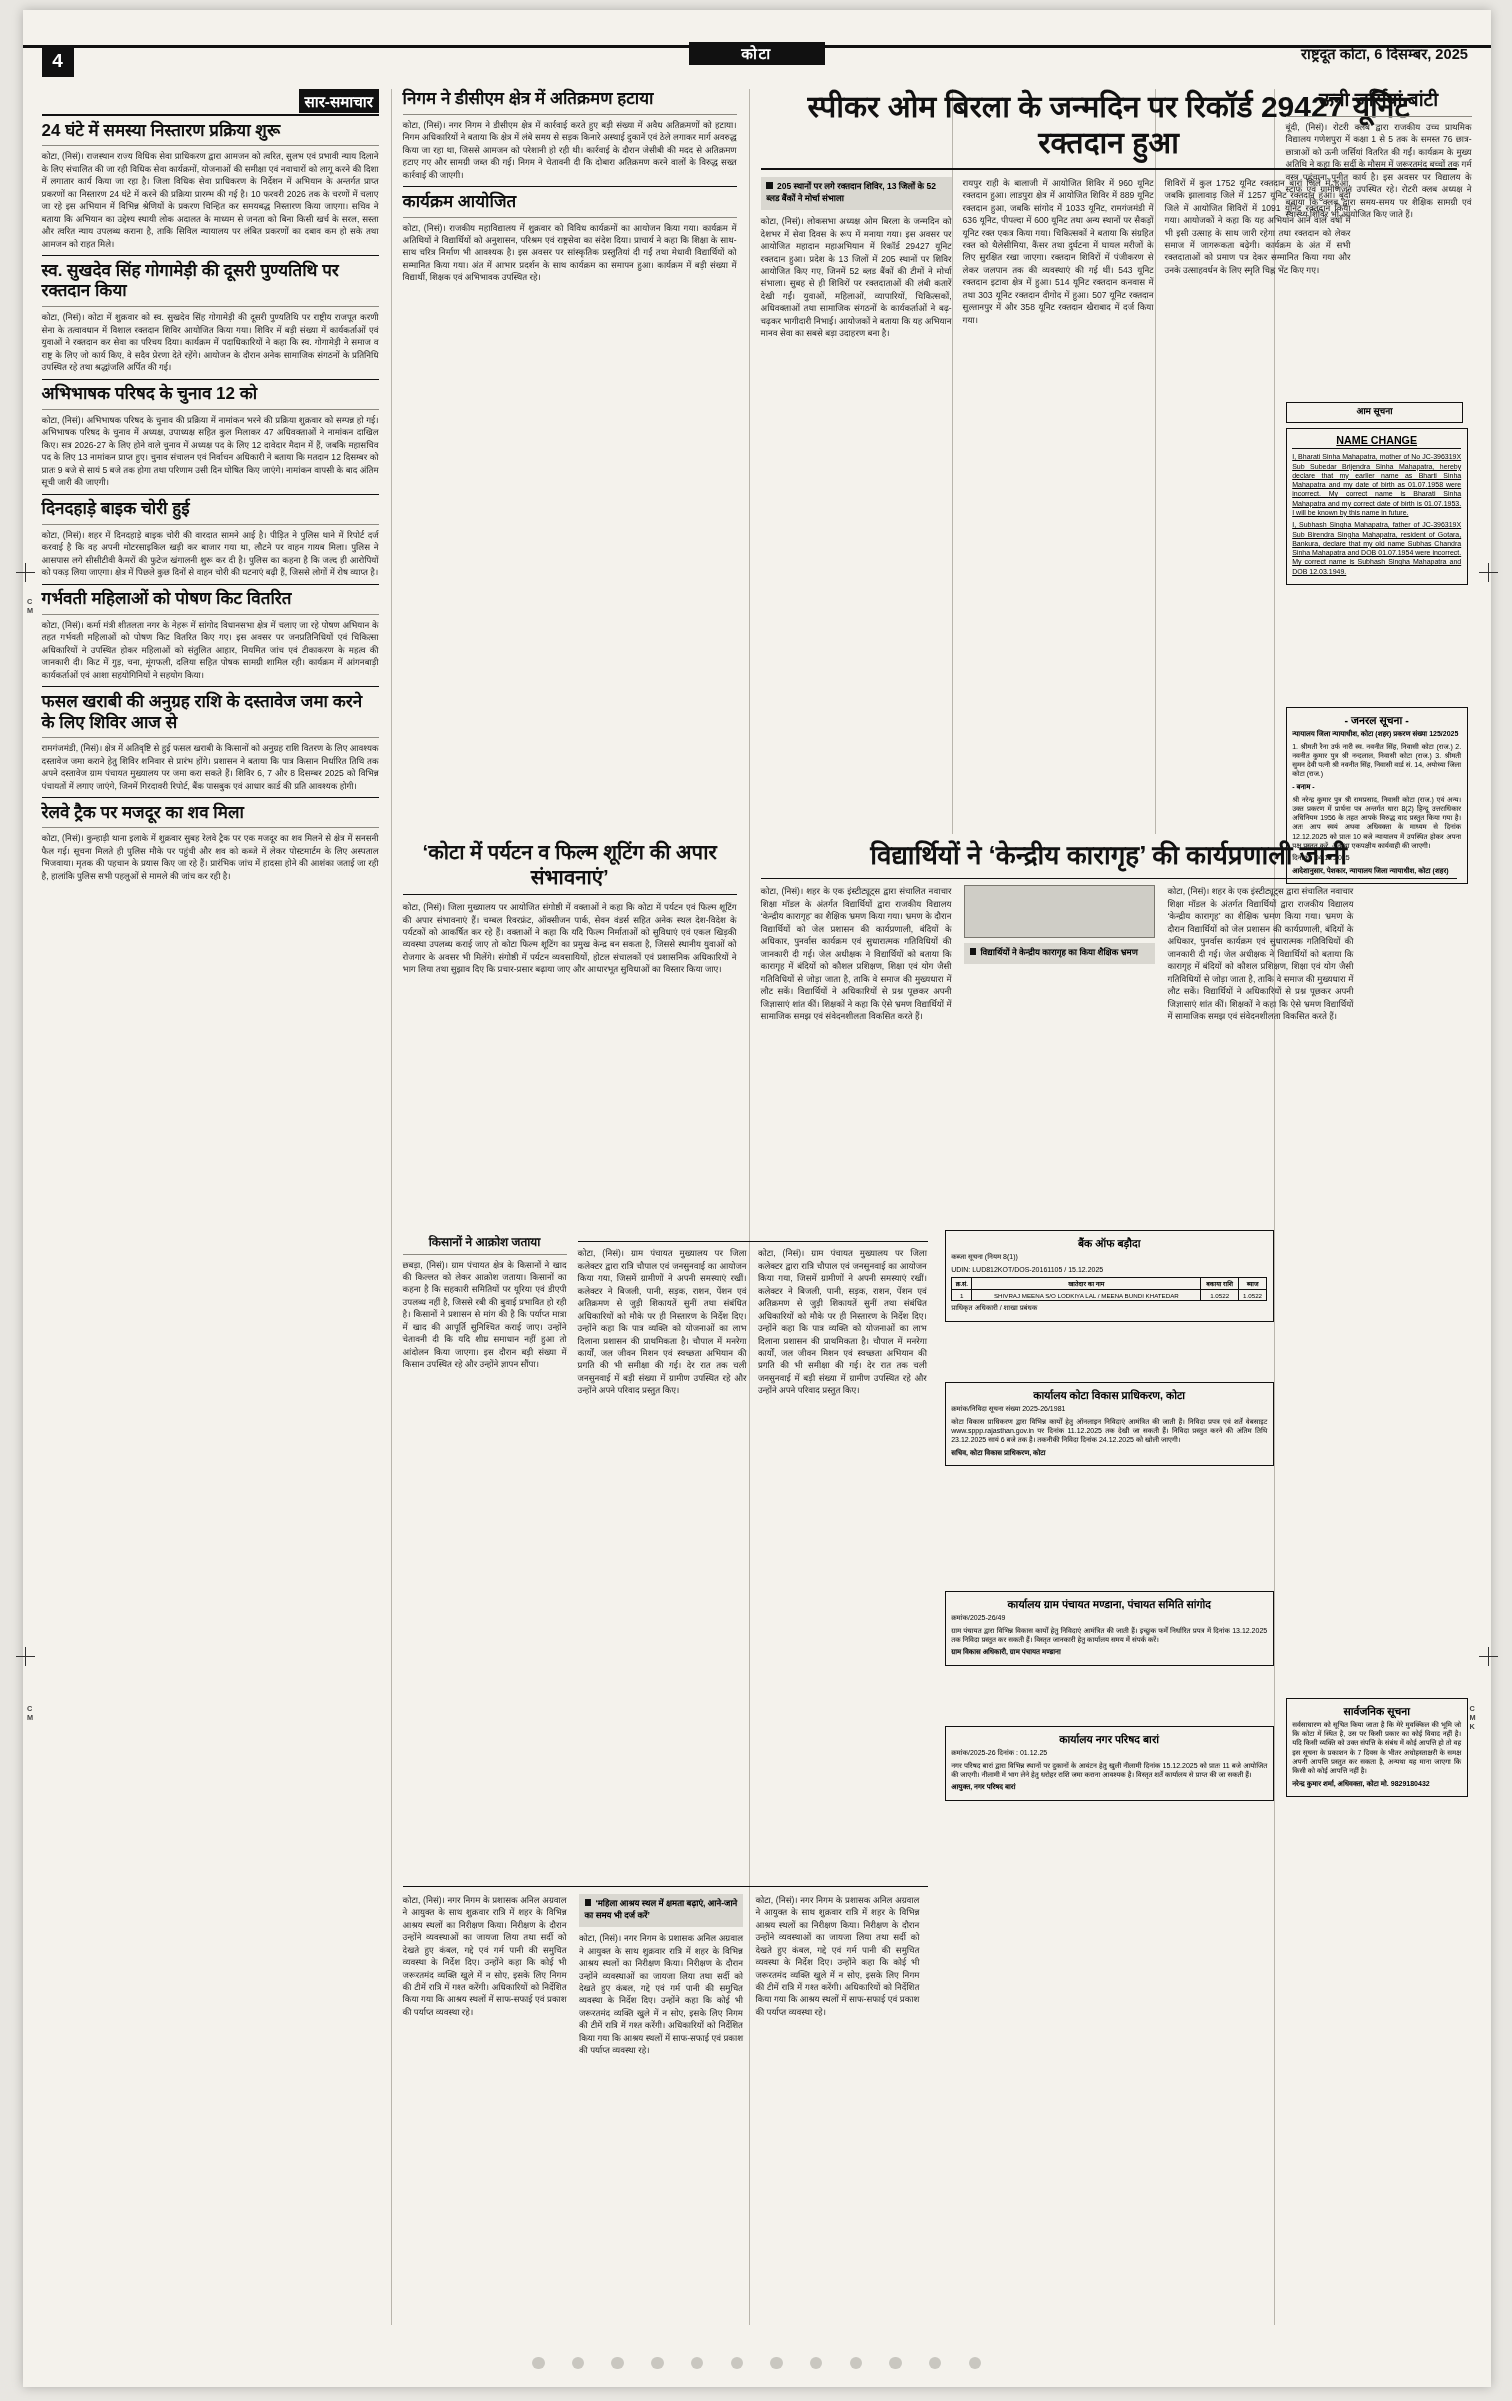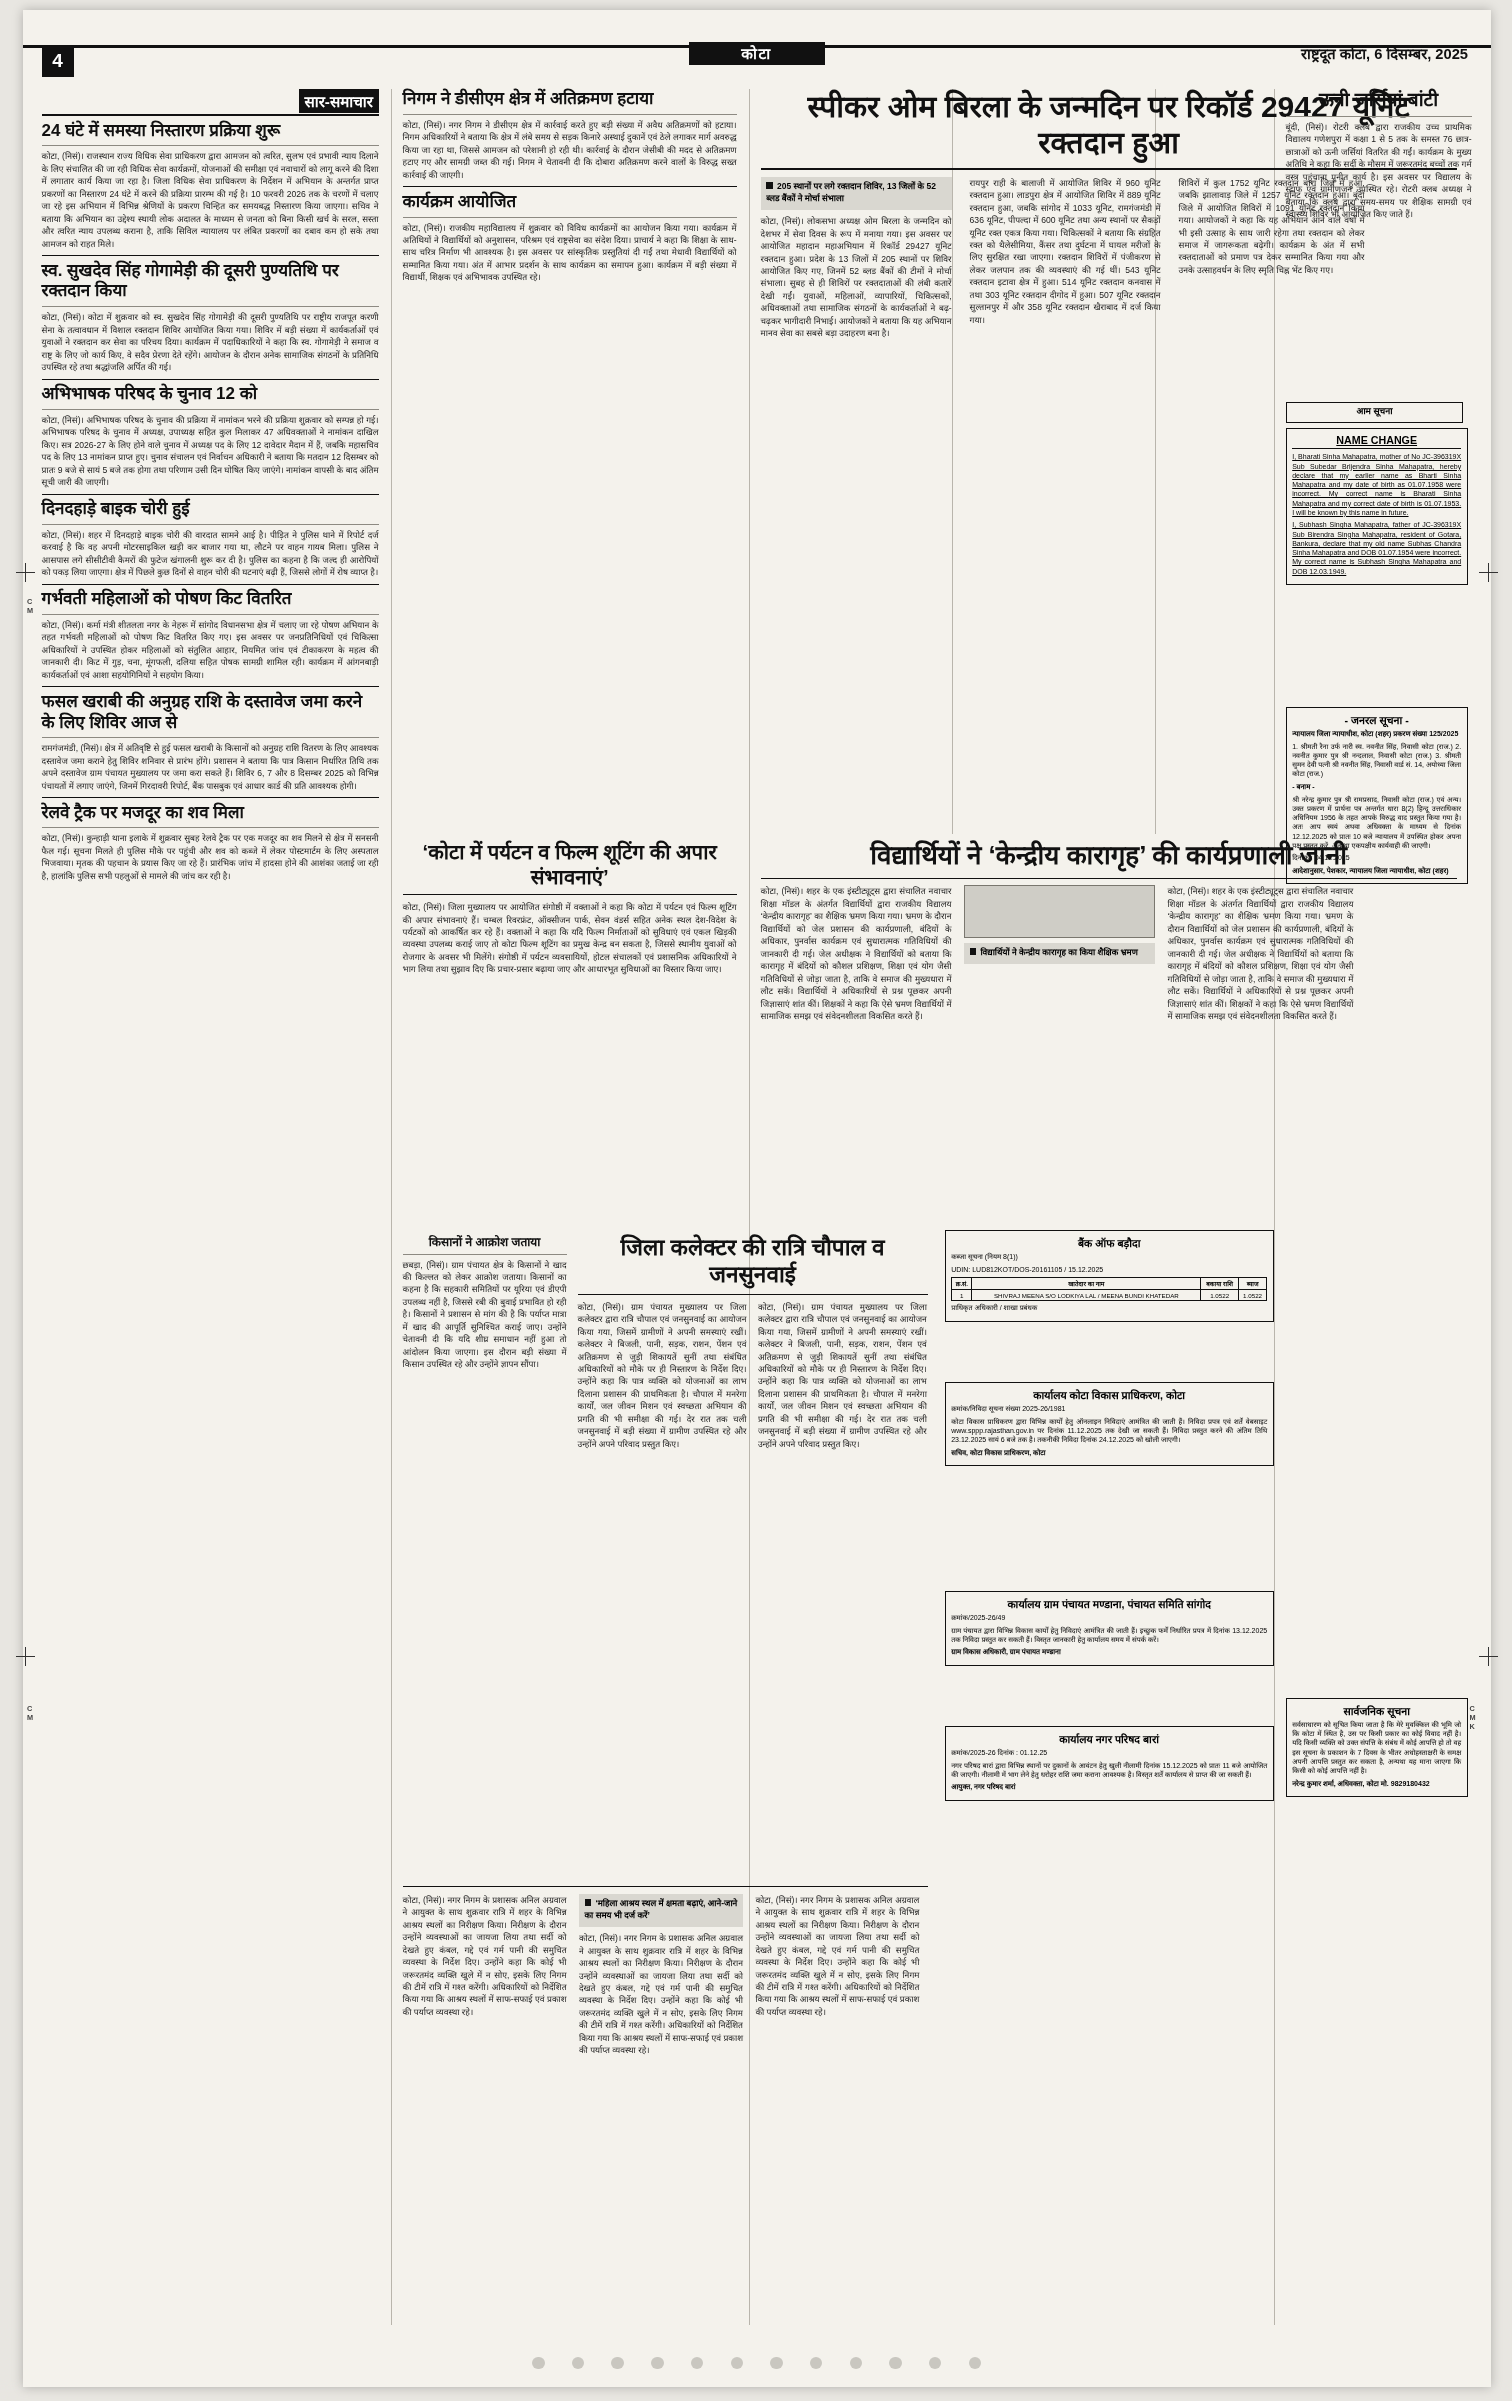--- a/index.html
+++ b/index.html
@@ -108,21 +108,21 @@
         <p class="body">कोटा, (निसं)। नगर निगम ने डीसीएम क्षेत्र में कार्रवाई करते हुए बड़ी संख्या में अवैध अतिक्रमणों को हटाया। निगम अधिकारियों ने बताया कि क्षेत्र में लंबे समय से सड़क किनारे अस्थाई दुकानें एवं ठेले लगाकर मार्ग अवरुद्ध किया जा रहा था, जिससे आमजन को परेशानी हो रही थी। कार्रवाई के दौरान जेसीबी की मदद से अतिक्रमण हटाए गए और सामग्री जब्त की गई। निगम ने चेतावनी दी कि दोबारा अतिक्रमण करने वालों के विरुद्ध सख्त कार्रवाई की जाएगी।</p>
         <div class="hr-thick"></div>
         <div class="headline-m">कार्यक्रम आयोजित</div>
         <div class="hr-thin"></div>
         <p class="body">कोटा, (निसं)। राजकीय महाविद्यालय में शुक्रवार को विविध कार्यक्रमों का आयोजन किया गया। कार्यक्रम में अतिथियों ने विद्यार्थियों को अनुशासन, परिश्रम एवं राष्ट्रसेवा का संदेश दिया। प्राचार्य ने कहा कि शिक्षा के साथ-साथ चरित्र निर्माण भी आवश्यक है। इस अवसर पर सांस्कृतिक प्रस्तुतियां दी गईं तथा मेधावी विद्यार्थियों को सम्मानित किया गया। अंत में आभार प्रदर्शन के साथ कार्यक्रम का समापन हुआ। कार्यक्रम में बड़ी संख्या में विद्यार्थी, शिक्षक एवं अभिभावक उपस्थित रहे।</p>
       </div>
 
       <div class="col" style="left:719px;width:696px;">
         <div class="headline-xl">स्पीकर ओम बिरला के जन्मदिन पर रिकॉर्ड 29427 यूनिट रक्तदान हुआ</div>
         <div style="border-top:2.3px solid #111;margin:8px 0 6.8px 0;"></div>
-        <div style="display:flex;gap:18px;">
+        <div style="display:flex;gap:11px;">
           <div style="width:191px;">
             <div class="bullet-box">
               <span class="sq"></span><span>205 स्थानों पर लगे रक्तदान शिविर, 13 जिलों के 52 ब्लड बैंकों ने मोर्चा संभाला</span>
             </div>
             <p class="body" style="margin-top:5.6px;">कोटा, (निसं)। लोकसभा अध्यक्ष ओम बिरला के जन्मदिन को देशभर में सेवा दिवस के रूप में मनाया गया। इस अवसर पर आयोजित महादान महाअभियान में रिकॉर्ड 29427 यूनिट रक्तदान हुआ। प्रदेश के 13 जिलों में 205 स्थानों पर शिविर आयोजित किए गए, जिनमें 52 ब्लड बैंकों की टीमों ने मोर्चा संभाला। सुबह से ही शिविरों पर रक्तदाताओं की लंबी कतारें देखी गईं। युवाओं, महिलाओं, व्यापारियों, चिकित्सकों, अधिवक्ताओं तथा सामाजिक संगठनों के कार्यकर्ताओं ने बढ़-चढ़कर भागीदारी निभाई। आयोजकों ने बताया कि यह अभियान मानव सेवा का सबसे बड़ा उदाहरण बना है।</p>
           </div>
           <div style="width:191px;">
             <p class="body">रायपुर राही के बालाजी में आयोजित शिविर में 960 यूनिट रक्तदान हुआ। लाडपुरा क्षेत्र में आयोजित शिविर में 889 यूनिट रक्तदान हुआ, जबकि सांगोद में 1033 यूनिट, रामगंजमंडी में 636 यूनिट, पीपल्दा में 600 यूनिट तथा अन्य स्थानों पर सैकड़ों यूनिट रक्त एकत्र किया गया। चिकित्सकों ने बताया कि संग्रहित रक्त को थैलेसीमिया, कैंसर तथा दुर्घटना में घायल मरीजों के लिए सुरक्षित रखा जाएगा। रक्तदान शिविरों में पंजीकरण से लेकर जलपान तक की व्यवस्थाएं की गई थीं। 543 यूनिट रक्तदान इटावा क्षेत्र में हुआ। 514 यूनिट रक्तदान कनवास में तथा 303 यूनिट रक्तदान दीगोद में हुआ। 507 यूनिट रक्तदान सुल्तानपुर में और 358 यूनिट रक्तदान खैराबाद में दर्ज किया गया।</p>
           </div>
           <div style="width:186px;">
@@ -183,21 +183,20 @@
         </div>
       </div>
 
       <div class="col" style="left:361px;width:164px;top:1146px;">
         <div class="headline-l" style="font-size:12px;">किसानों ने आक्रोश जताया</div>
         <div class="hr-thin"></div>
         <p class="body">छबड़ा, (निसं)। ग्राम पंचायत क्षेत्र के किसानों ने खाद की किल्लत को लेकर आक्रोश जताया। किसानों का कहना है कि सहकारी समितियों पर यूरिया एवं डीएपी उपलब्ध नहीं है, जिससे रबी की बुवाई प्रभावित हो रही है। किसानों ने प्रशासन से मांग की है कि पर्याप्त मात्रा में खाद की आपूर्ति सुनिश्चित कराई जाए। उन्होंने चेतावनी दी कि यदि शीघ्र समाधान नहीं हुआ तो आंदोलन किया जाएगा। इस दौरान बड़ी संख्या में किसान उपस्थित रहे और उन्होंने ज्ञापन सौंपा।</p>
       </div>
 
       <div class="col" style="left:536px;width:350px;top:1146px;">
-        <div class="headline-xl" style="font-size:22.6px;">जिला कलेक्टर की रात्रि चौपाल व जनसुनवाई</div>
         <div style="border-top:1.7px solid #111;margin:5.6px 0;"></div>
         <div style="display:flex;gap:11.3px;">
           <div style="width:169px;">
               <p class="body">कोटा, (निसं)। ग्राम पंचायत मुख्यालय पर जिला कलेक्टर द्वारा रात्रि चौपाल एवं जनसुनवाई का आयोजन किया गया, जिसमें ग्रामीणों ने अपनी समस्याएं रखीं। कलेक्टर ने बिजली, पानी, सड़क, राशन, पेंशन एवं अतिक्रमण से जुड़ी शिकायतें सुनीं तथा संबंधित अधिकारियों को मौके पर ही निस्तारण के निर्देश दिए। उन्होंने कहा कि पात्र व्यक्ति को योजनाओं का लाभ दिलाना प्रशासन की प्राथमिकता है। चौपाल में मनरेगा कार्यों, जल जीवन मिशन एवं स्वच्छता अभियान की प्रगति की भी समीक्षा की गई। देर रात तक चली जनसुनवाई में बड़ी संख्या में ग्रामीण उपस्थित रहे और उन्होंने अपने परिवाद प्रस्तुत किए।</p>
             </div>
           <div style="width:169px;">
               <p class="body">कोटा, (निसं)। ग्राम पंचायत मुख्यालय पर जिला कलेक्टर द्वारा रात्रि चौपाल एवं जनसुनवाई का आयोजन किया गया, जिसमें ग्रामीणों ने अपनी समस्याएं रखीं। कलेक्टर ने बिजली, पानी, सड़क, राशन, पेंशन एवं अतिक्रमण से जुड़ी शिकायतें सुनीं तथा संबंधित अधिकारियों को मौके पर ही निस्तारण के निर्देश दिए। उन्होंने कहा कि पात्र व्यक्ति को योजनाओं का लाभ दिलाना प्रशासन की प्राथमिकता है। चौपाल में मनरेगा कार्यों, जल जीवन मिशन एवं स्वच्छता अभियान की प्रगति की भी समीक्षा की गई। देर रात तक चली जनसुनवाई में बड़ी संख्या में ग्रामीण उपस्थित रहे और उन्होंने अपने परिवाद प्रस्तुत किए।</p>
             </div>
         </div>
       </div>

